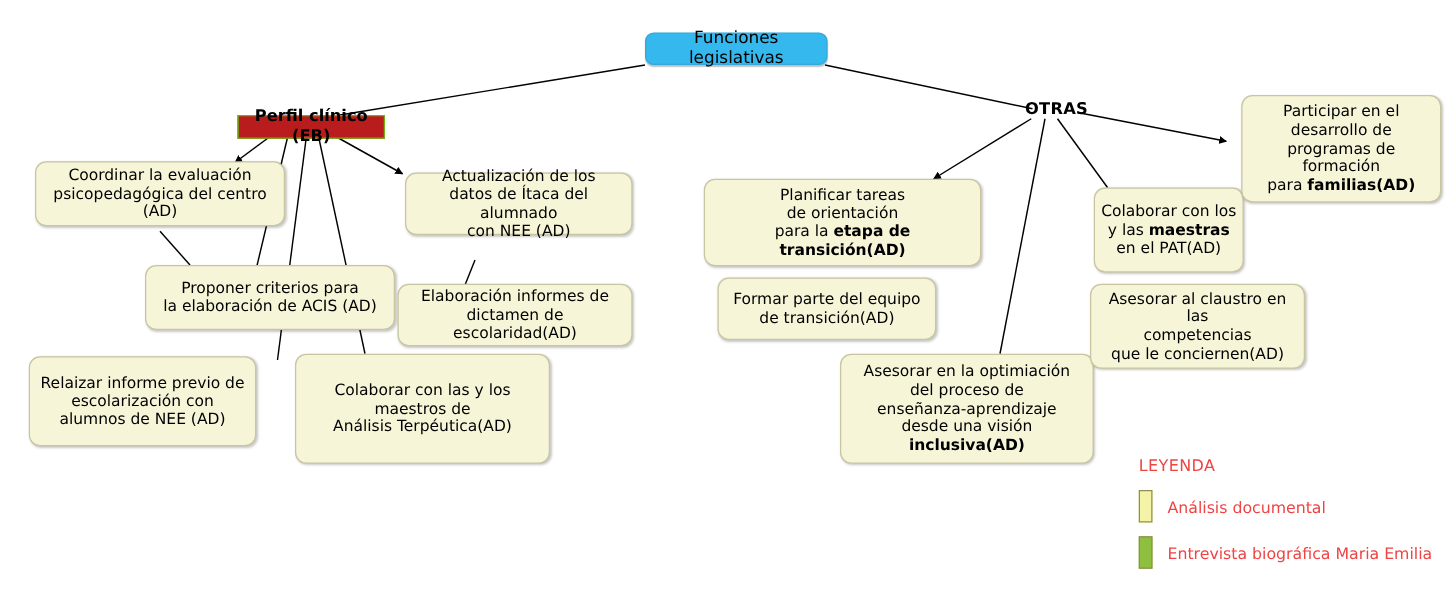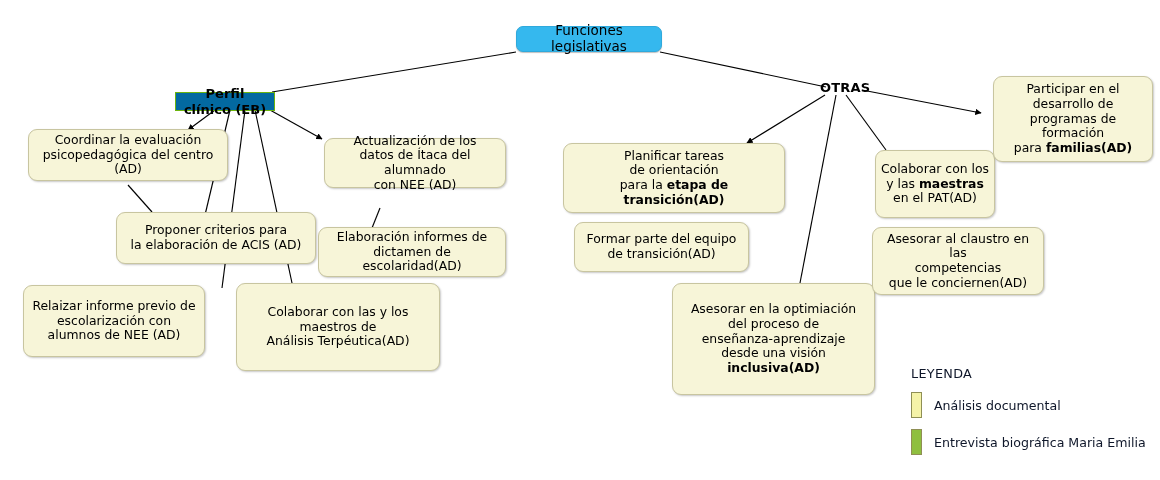--- a/index.html
+++ b/index.html
@@ -71,21 +71,21 @@
     box-shadow: 1px 1px 2px rgba(0,0,0,0.22);
     margin-left: 11px;
   }
   .node.leaf b { font-weight: bold; }
 
   
   #legend {
     position: absolute;
     z-index: 3;
     font-size: 12.6px;
-    color: #0f172a;
+    color: #ef4444;
   }
   #legend .legend-title {
     font-size: 12.8px;
     margin-bottom: 11px;
     letter-spacing: .3px;
   }
   .legend-row {
     display: flex;
     align-items: center;
     margin-bottom: 11px;
@@ -130,21 +130,21 @@
       <path d="M 836 95 L 800 283"></path>
       <path d="M 846 95 L 886 150"></path>
       <path d="M 862 90 L 981 113" marker-end="url(#arrow)"></path>
     </g>
   </svg>
 
   <div class="node root" style="left: 516px; top: 26px; width: 146px; height: 26px; background: rgb(53, 184, 238);">
     <div class="node-inner">Funciones legislativas</div>
   </div>
 
-  <div class="node green" style="left: 175px; top: 92px; width: 100px; height: 19px; background: #0369a1;">
+  <div class="node green" style="left: 190px; top: 92px; width: 118px; height: 19px; background: #b91c1c;">
     <div class="node-inner">Perfil clínico (EB)</div>
   </div>
 
   <div class="node plain" style="left: 820px; top: 80px; width: 50px; height: 16px; color: rgb(0, 0, 0);">
     <div class="node-inner">OTRAS</div>
   </div>
 
   <div class="node leaf" style="left:17px; top:129px; width:200px; height:52px;">
     <div class="node-inner">
         <div>Coordinar la evaluación</div>
@@ -198,21 +198,21 @@
       </div>
   </div>
 
   <div class="node leaf" style="left:563px; top:222px; width:175px; height:50px;">
     <div class="node-inner">
         <div>Formar parte del equipo</div>
         <div>de transición(AD)</div>
       </div>
   </div>
 
-  <div class="node leaf" style="left:661px; top:283px; width:203px; height:112px;">
+  <div class="node leaf" style="left:661px; top:283px; width:203px; height:88px;">
     <div class="node-inner">
         <div>Asesorar en la optimiación</div>
         <div>del proceso de</div>
         <div>enseñanza-aprendizaje</div>
         <div>desde una visión <b>inclusiva(AD)</b></div>
       </div>
   </div>
 
   <div class="node leaf" style="left:864px; top:150px; width:120px; height:68px;">
     <div class="node-inner">

